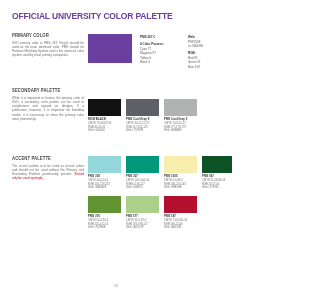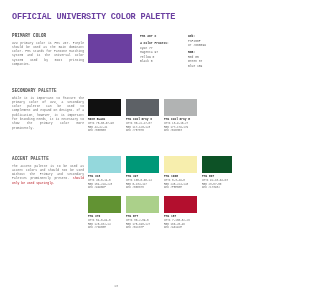--- a/index.html
+++ b/index.html
@@ -1,21 +1,21 @@
 <!DOCTYPE html>
 <html><head>
 <meta charset="utf-8">
 <style>
   html,body{margin:0;padding:0;}
   body{
     width:232px;height:300px;background:#ffffff;
     font-family:"Liberation Sans", sans-serif;
     color:#3a3a3a;overflow:hidden;position:relative;
   }
-  .page{position:relative;width:232px;height:296px;padding:6px;box-sizing:border-box;font-family:Liberation Mono, monospace;}
+  .page{position:relative;width:232px;height:296px;padding:6px;box-sizing:border-box;}
 
   .title{
     position:absolute;left:12px;top:11px;
     font-size:9.2px;font-weight:bold;letter-spacing:-0.2px;
     color:#6b3fa0;text-transform:uppercase;
     font-stretch:condensed;transform:scaleX(0.93);transform-origin:left center;
     white-space:nowrap;
   }
 
   .section{position:absolute;left:12px;}

